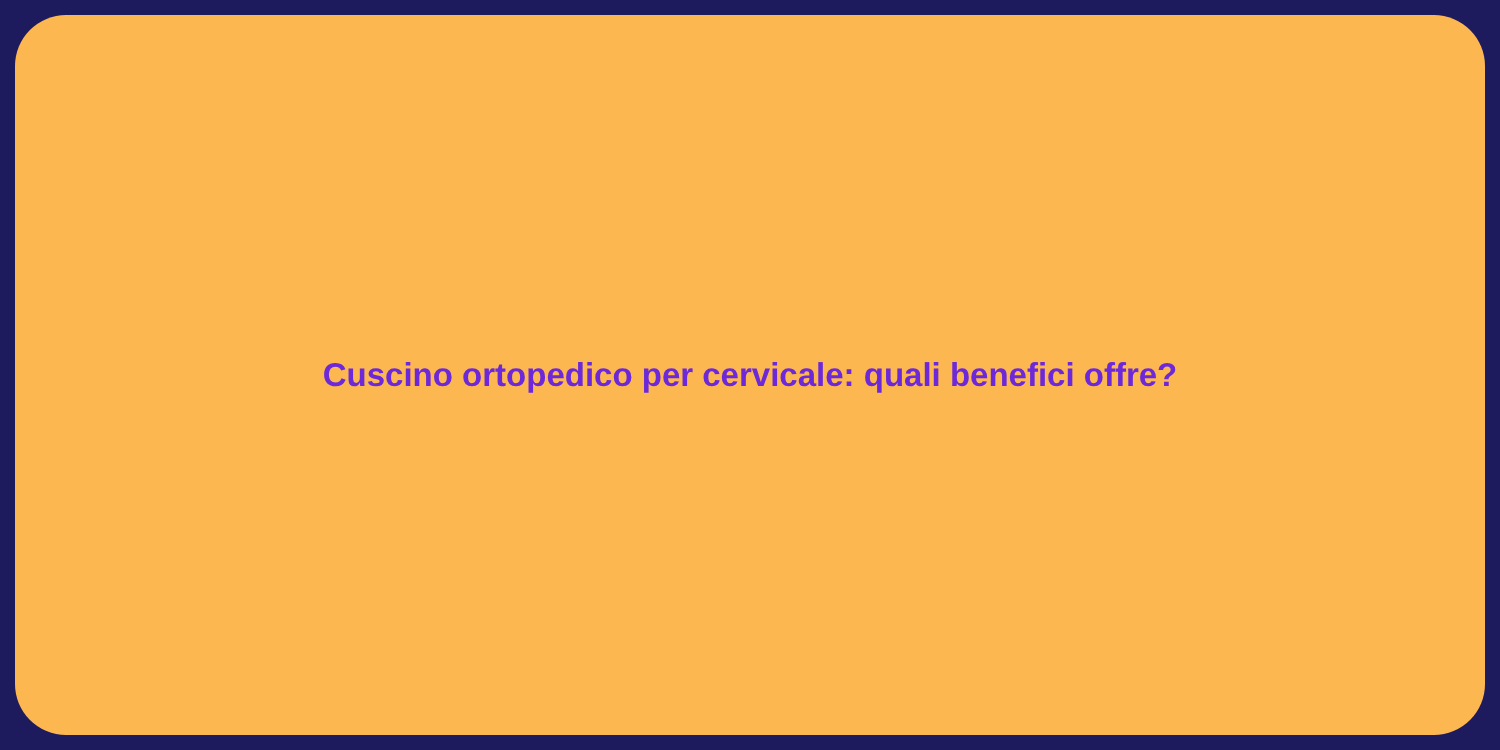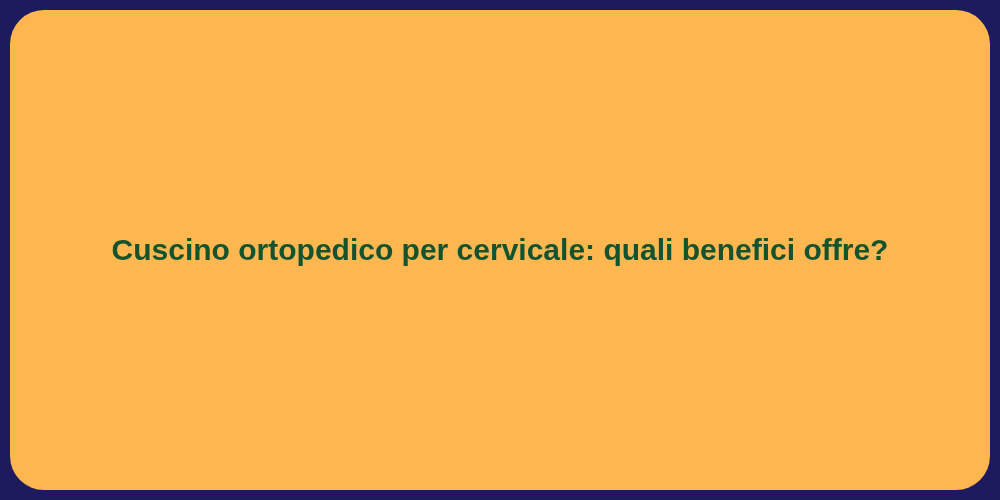--- a/index.html
+++ b/index.html
@@ -29,24 +29,24 @@
     border-radius: 34px;
     display: flex;
     align-items: center;
     justify-content: center;
     box-sizing: border-box;
     padding: 0 40px;
   }
   .hero-title {
     margin: 0;
     font-family: "Liberation Sans", sans-serif;
-    font-size: 30px;
+    font-size: 22px;
     font-weight: bold;
     line-height: 1.25;
-    color: #14532d;
+    color: #6d28d9;
     text-align: left;
     letter-spacing: 0px;
     white-space: nowrap;
   }
 </style>
 </head>
 <body>
 
 <div class="canvas">
   <div class="hero-card">

